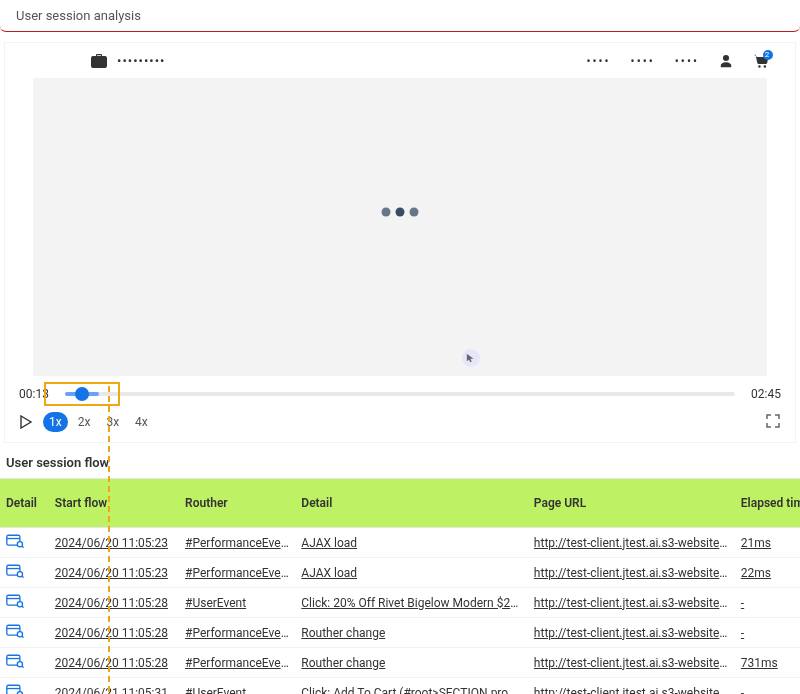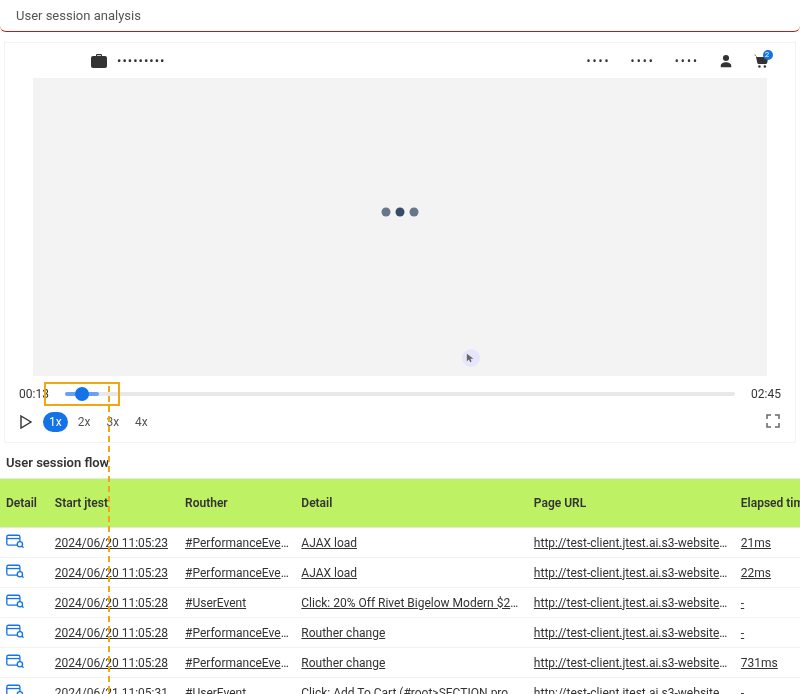--- a/index.html
+++ b/index.html
@@ -177,21 +177,21 @@
     <col class="c-detail">
       <col class="c-start">
       <col class="c-cat">
       <col class="c-title">
       <col class="c-url">
       <col class="c-elapsed">
   </colgroup>
   <thead>
       <tr>
     <th>Detail</th>
-    <th>Start jtest</th>
+    <th>Start flow</th>
     <th>Routher</th>
     <th>Detail</th>
     <th>Page URL</th>
     <th class="elapsed">Elapsed time</th>
   </tr>
     </thead>
   <tbody id="flow-body">
       <tr>
         <td><span class="detail-ico">
             <svg width="18" height="14" viewBox="0 0 22 16">

